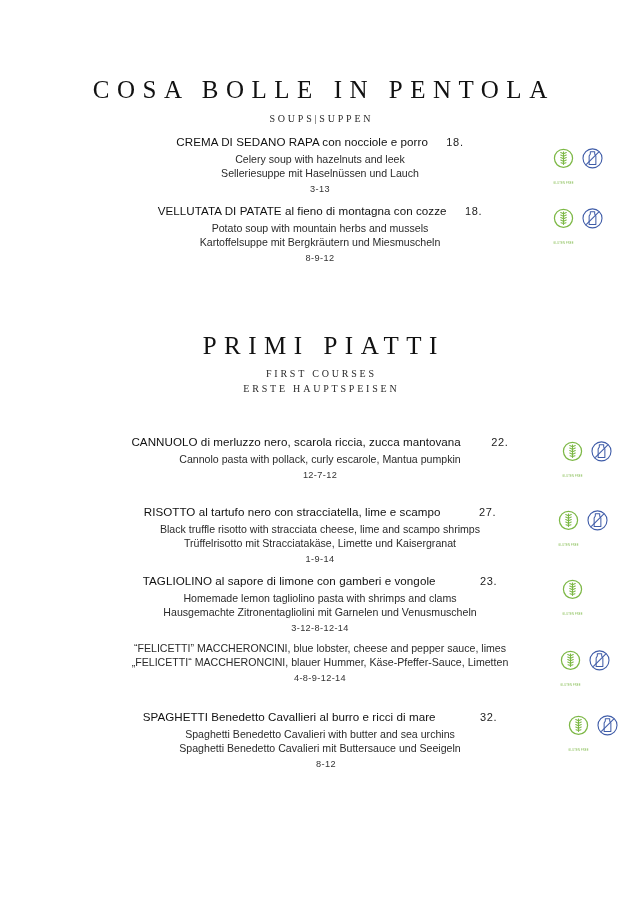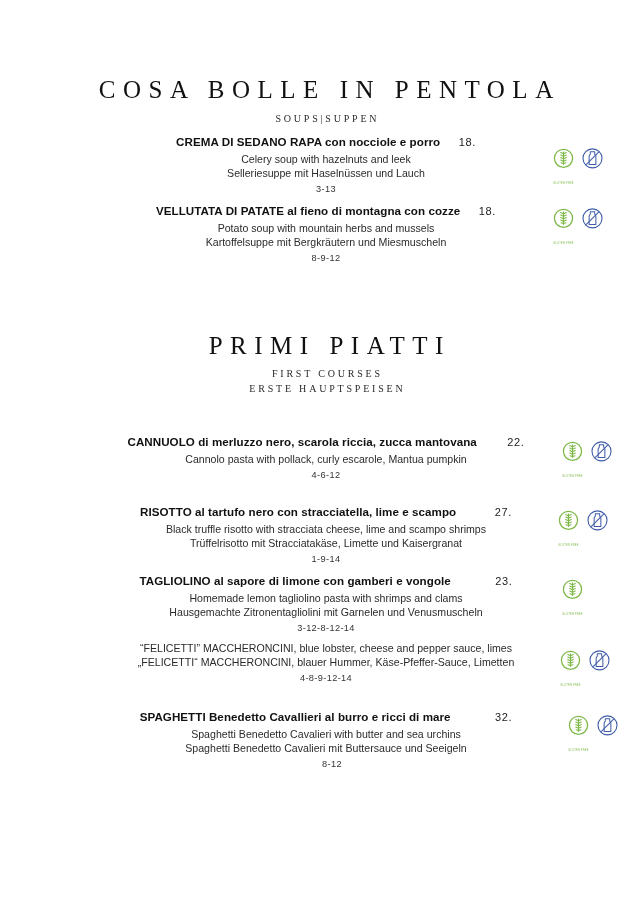--- a/index.html
+++ b/index.html
@@ -50,21 +50,21 @@
     position: relative;
     text-align: center;
   }
   .title-line {
     position: relative;
     display: block;
     text-align: center;
   }
   .dish-title {
     font-family: "Liberation Sans", sans-serif;
-    font-weight: bold;
+    font-weight: normal;
     font-size: 11.6px;
     color: #111111;
     letter-spacing: 0.005em;
     white-space: nowrap;
     display: inline-block;
   }
   .dish-price {
     font-family: "Liberation Sans", sans-serif;
     font-weight: 400;
     font-size: 11px;
@@ -99,21 +99,21 @@
   .diet-icon {
     width: 25px;
     height: 30px;
     display: block;
   }
   .gf-label {
     display: block;
   }
 
   
-  .abs { position: absolute; left: 16px; width: 620px; }
+  .abs { position: absolute; left: 10px; width: 620px; }
 </style>
 </head>
 <body>
 
 <div class="page">
 
   <div class="abs section-block" style="top:74px;">
     <div class="section-title">COSA BOLLE IN PENTOLA</div>
     <div class="section-sub" style="margin-top:6px;">SOUPS|SUPPEN</div>
   </div>
@@ -203,21 +203,21 @@
     <div class="section-sub" style="margin-top:5px;">FIRST COURSES</div>
     <div class="section-sub">ERSTE HAUPTSPEISEN</div>
   </div>
 
   <div class="abs menu-item" style="top:432px;">
     <div class="title-line">
       <span class="dish-title">CANNUOLO di merluzzo nero, scarola riccia, zucca mantovana</span>
       <span class="dish-price" style="margin-left:26px;">22.</span>
     </div>
     <div class="dish-desc" style="margin-top:3px;">Cannolo pasta with pollack, curly escarole, Mantua pumpkin</div>
-    <div class="dish-allergens" style="margin-top:1px;">4-6-12</div>
+    <div class="dish-allergens" style="margin-top:1px;">12-7-12</div>
   </div>
   <div class="icon-col" style="left:560px; top:440px;">
     <span class="diet-icon">
       <svg viewBox="0 0 34 41" width="25" height="30" aria-hidden="true">
         <circle cx="17" cy="15.5" r="12.4" fill="none" stroke="#7DB846" stroke-width="1.7"></circle>
         <line x1="17" y1="6.2" x2="17" y2="24.5" stroke="#7DB846" stroke-width="1.5"></line>
         <g stroke="#7DB846" stroke-width="1.4" stroke-linecap="round" fill="none">
           <path d="M17 9.2 L13.2 7.6"></path>
             <path d="M17 9.2 L20.8 7.6"></path>
           <path d="M17 12.6 L13.2 11.0"></path>

